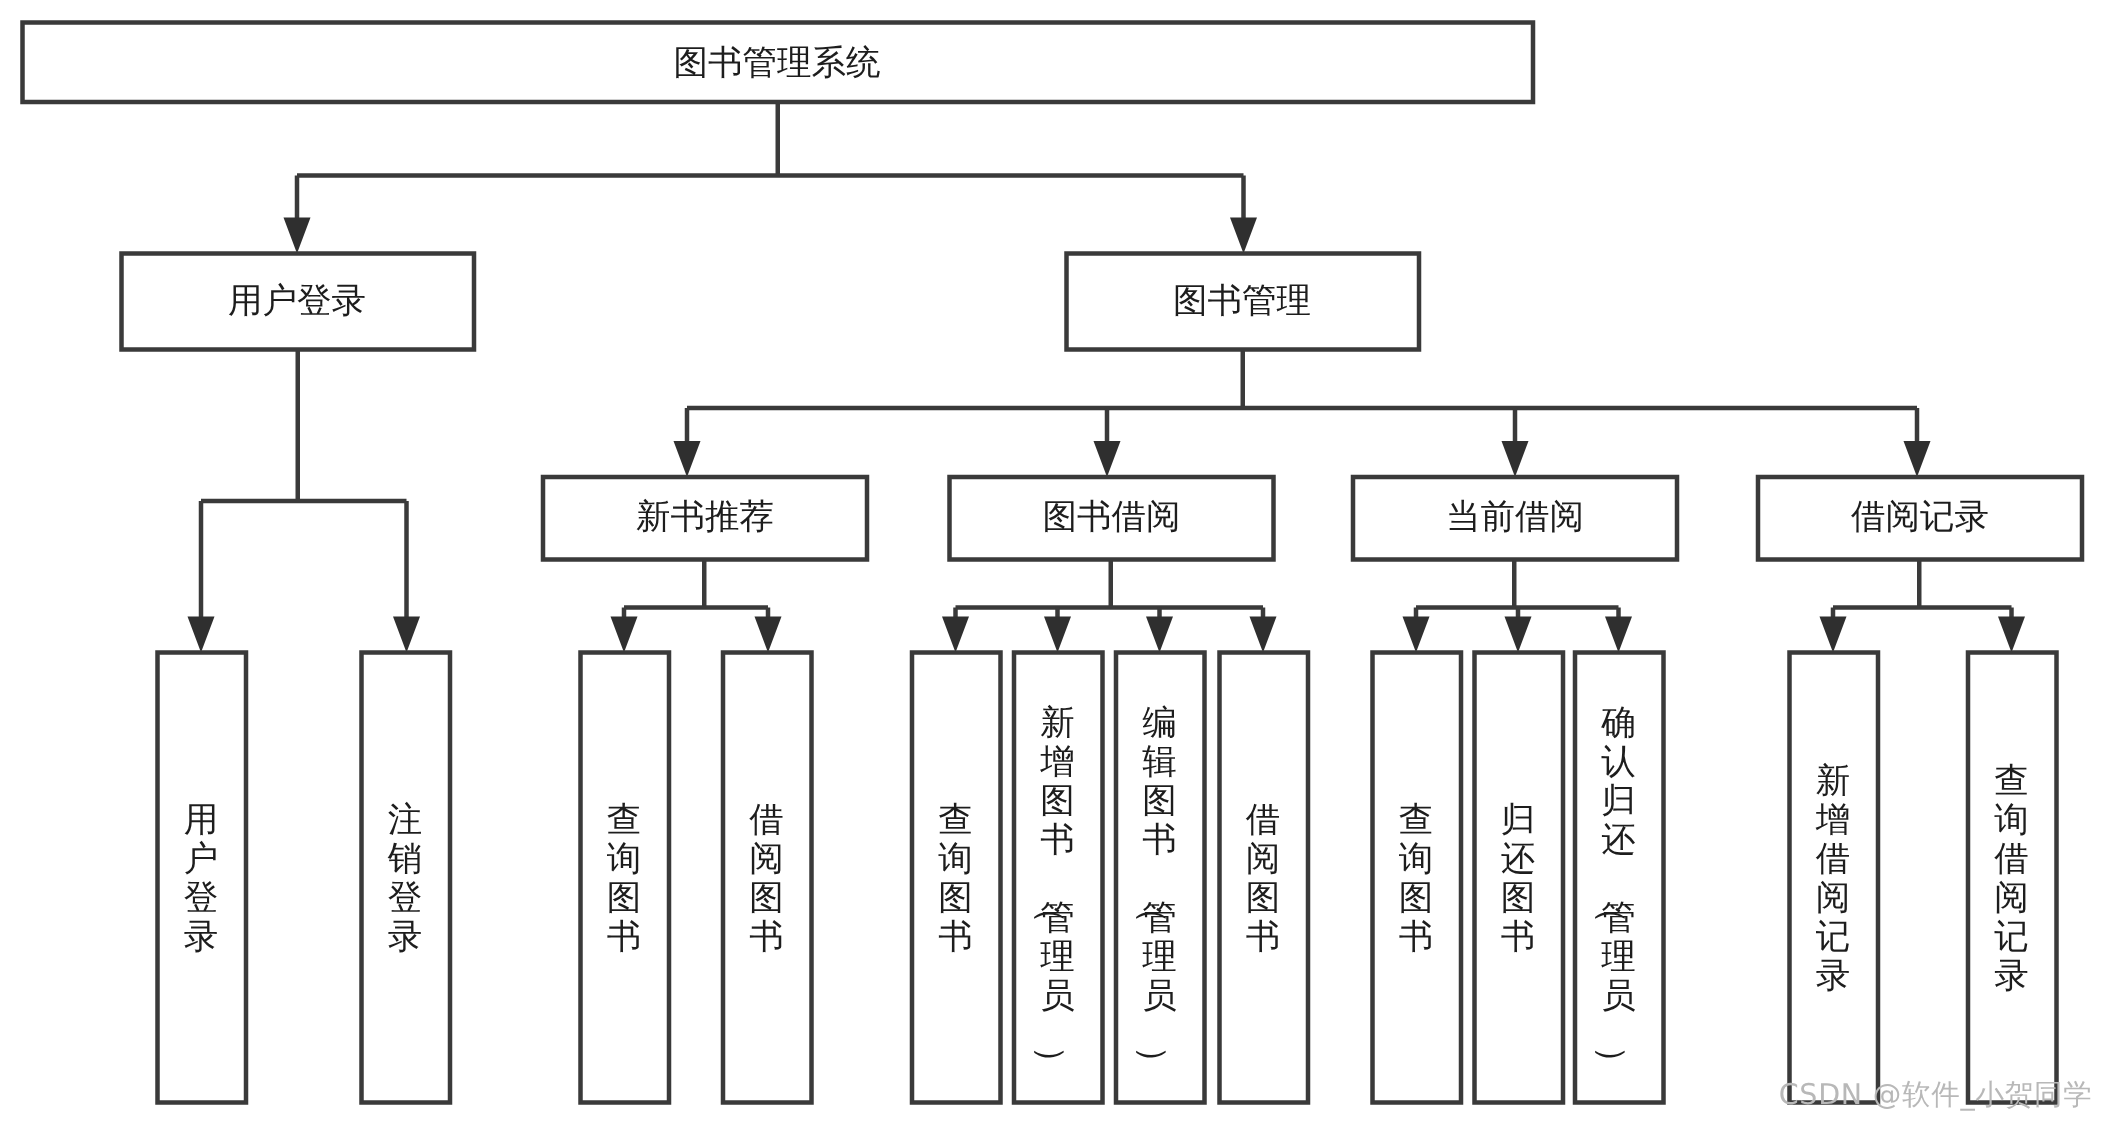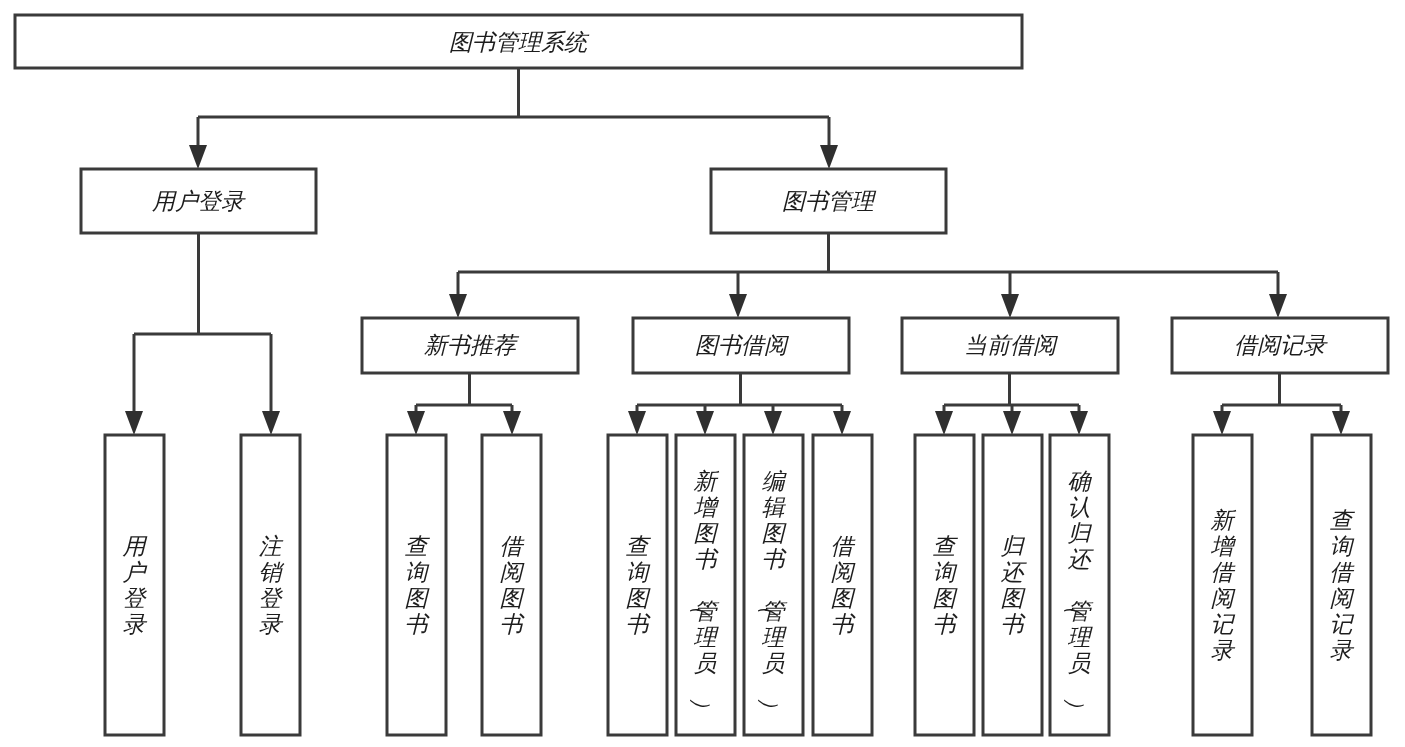--- a/index.html
+++ b/index.html
@@ -14,21 +14,20 @@
     position: relative;
     overflow: hidden;
     font-family: "DejaVu Sans", "Liberation Sans", sans-serif;
   }
   #diagram-root {
     position: absolute;
     left: 0;
     top: 0;
     width: 1405px;
     height: 747px;
-    font-style: italic;
   }
   svg#tree-svg {
     display: block;
     width: 1405px;
     height: 747px;
   }
   .node-box {
     fill: #ffffff;
     stroke: #3a3a3a;
     stroke-width: 3;
@@ -217,13 +216,14 @@
     <g>
       <rect class="node-box" x="1193" y="435" width="59" height="300"></rect>
       <text class="node-label-v" x="1222" y="528"><tspan x="1222" dy="0">新</tspan><tspan x="1222" dy="26">增</tspan><tspan x="1222" dy="26">借</tspan><tspan x="1222" dy="26">阅</tspan><tspan x="1222" dy="26">记</tspan><tspan x="1222" dy="26">录</tspan></text>
     </g>
     <g>
       <rect class="node-box" x="1312" y="435" width="59" height="300"></rect>
       <text class="node-label-v" x="1341" y="528"><tspan x="1341" dy="0">查</tspan><tspan x="1341" dy="26">询</tspan><tspan x="1341" dy="26">借</tspan><tspan x="1341" dy="26">阅</tspan><tspan x="1341" dy="26">记</tspan><tspan x="1341" dy="26">录</tspan></text>
     </g>
   </svg>
 
+  <div class="watermark-text">CSDN @软件_小贺同学</div>
 </div>
 
 </body></html>

